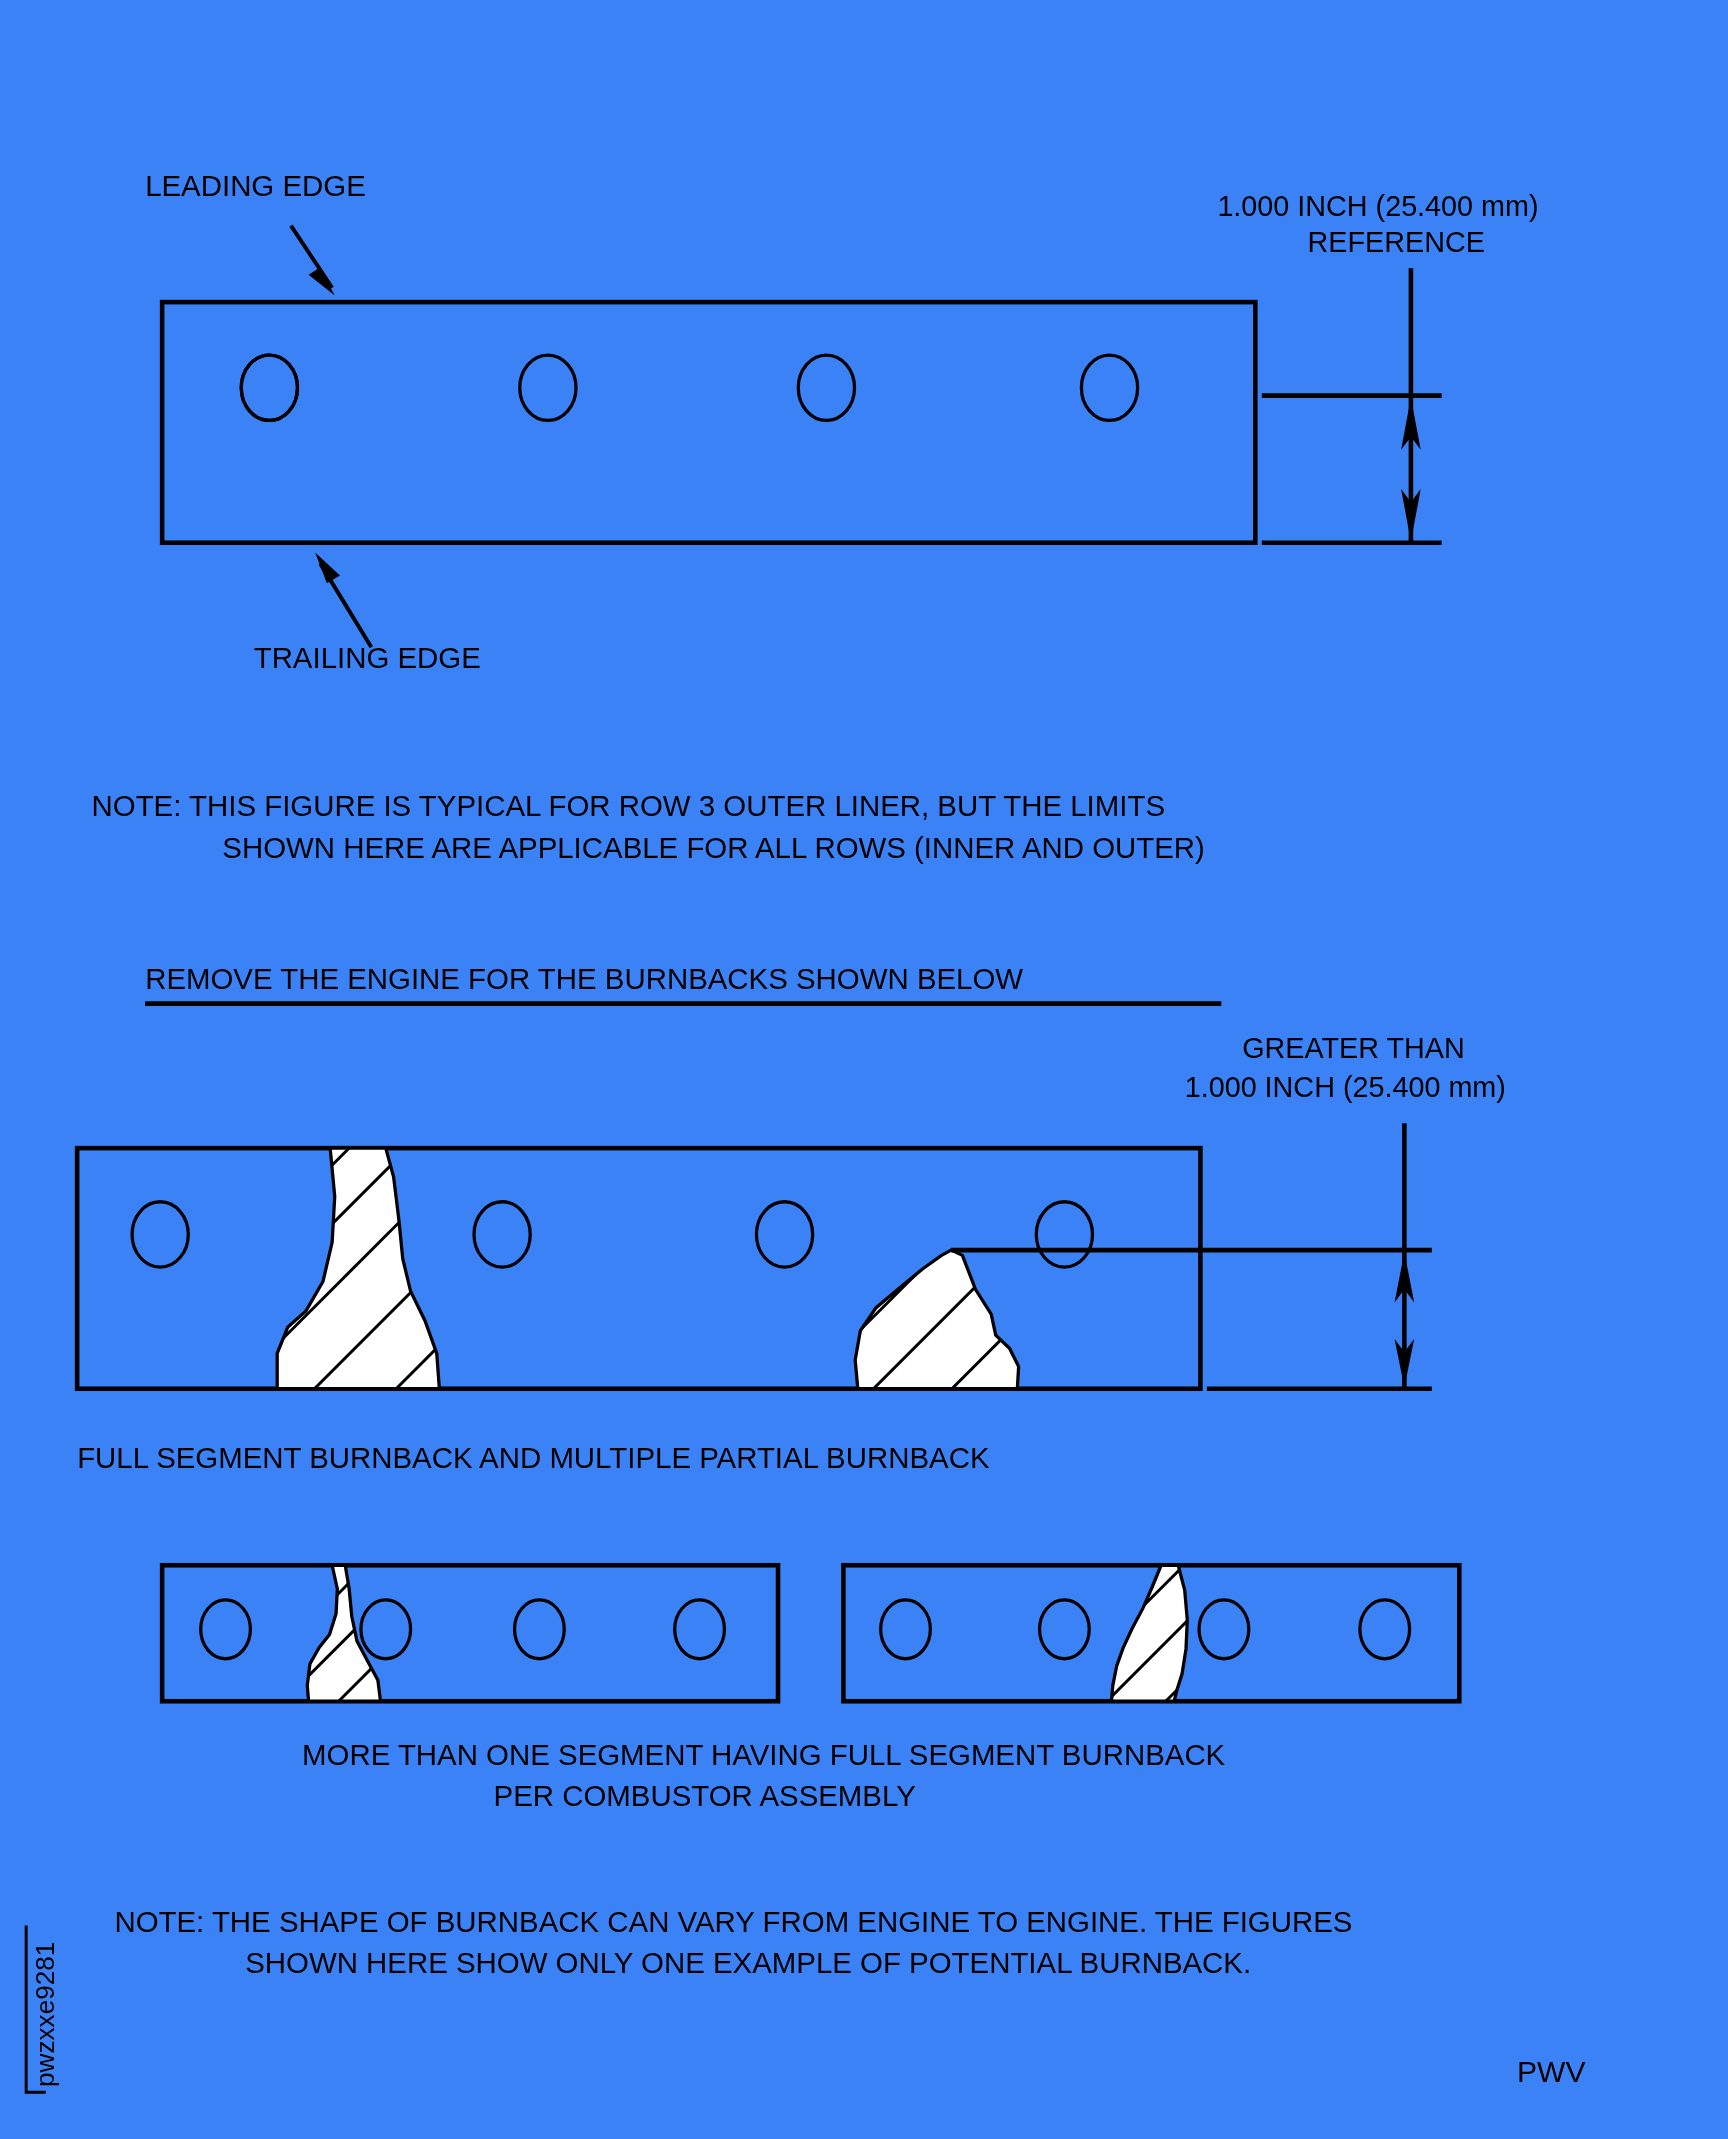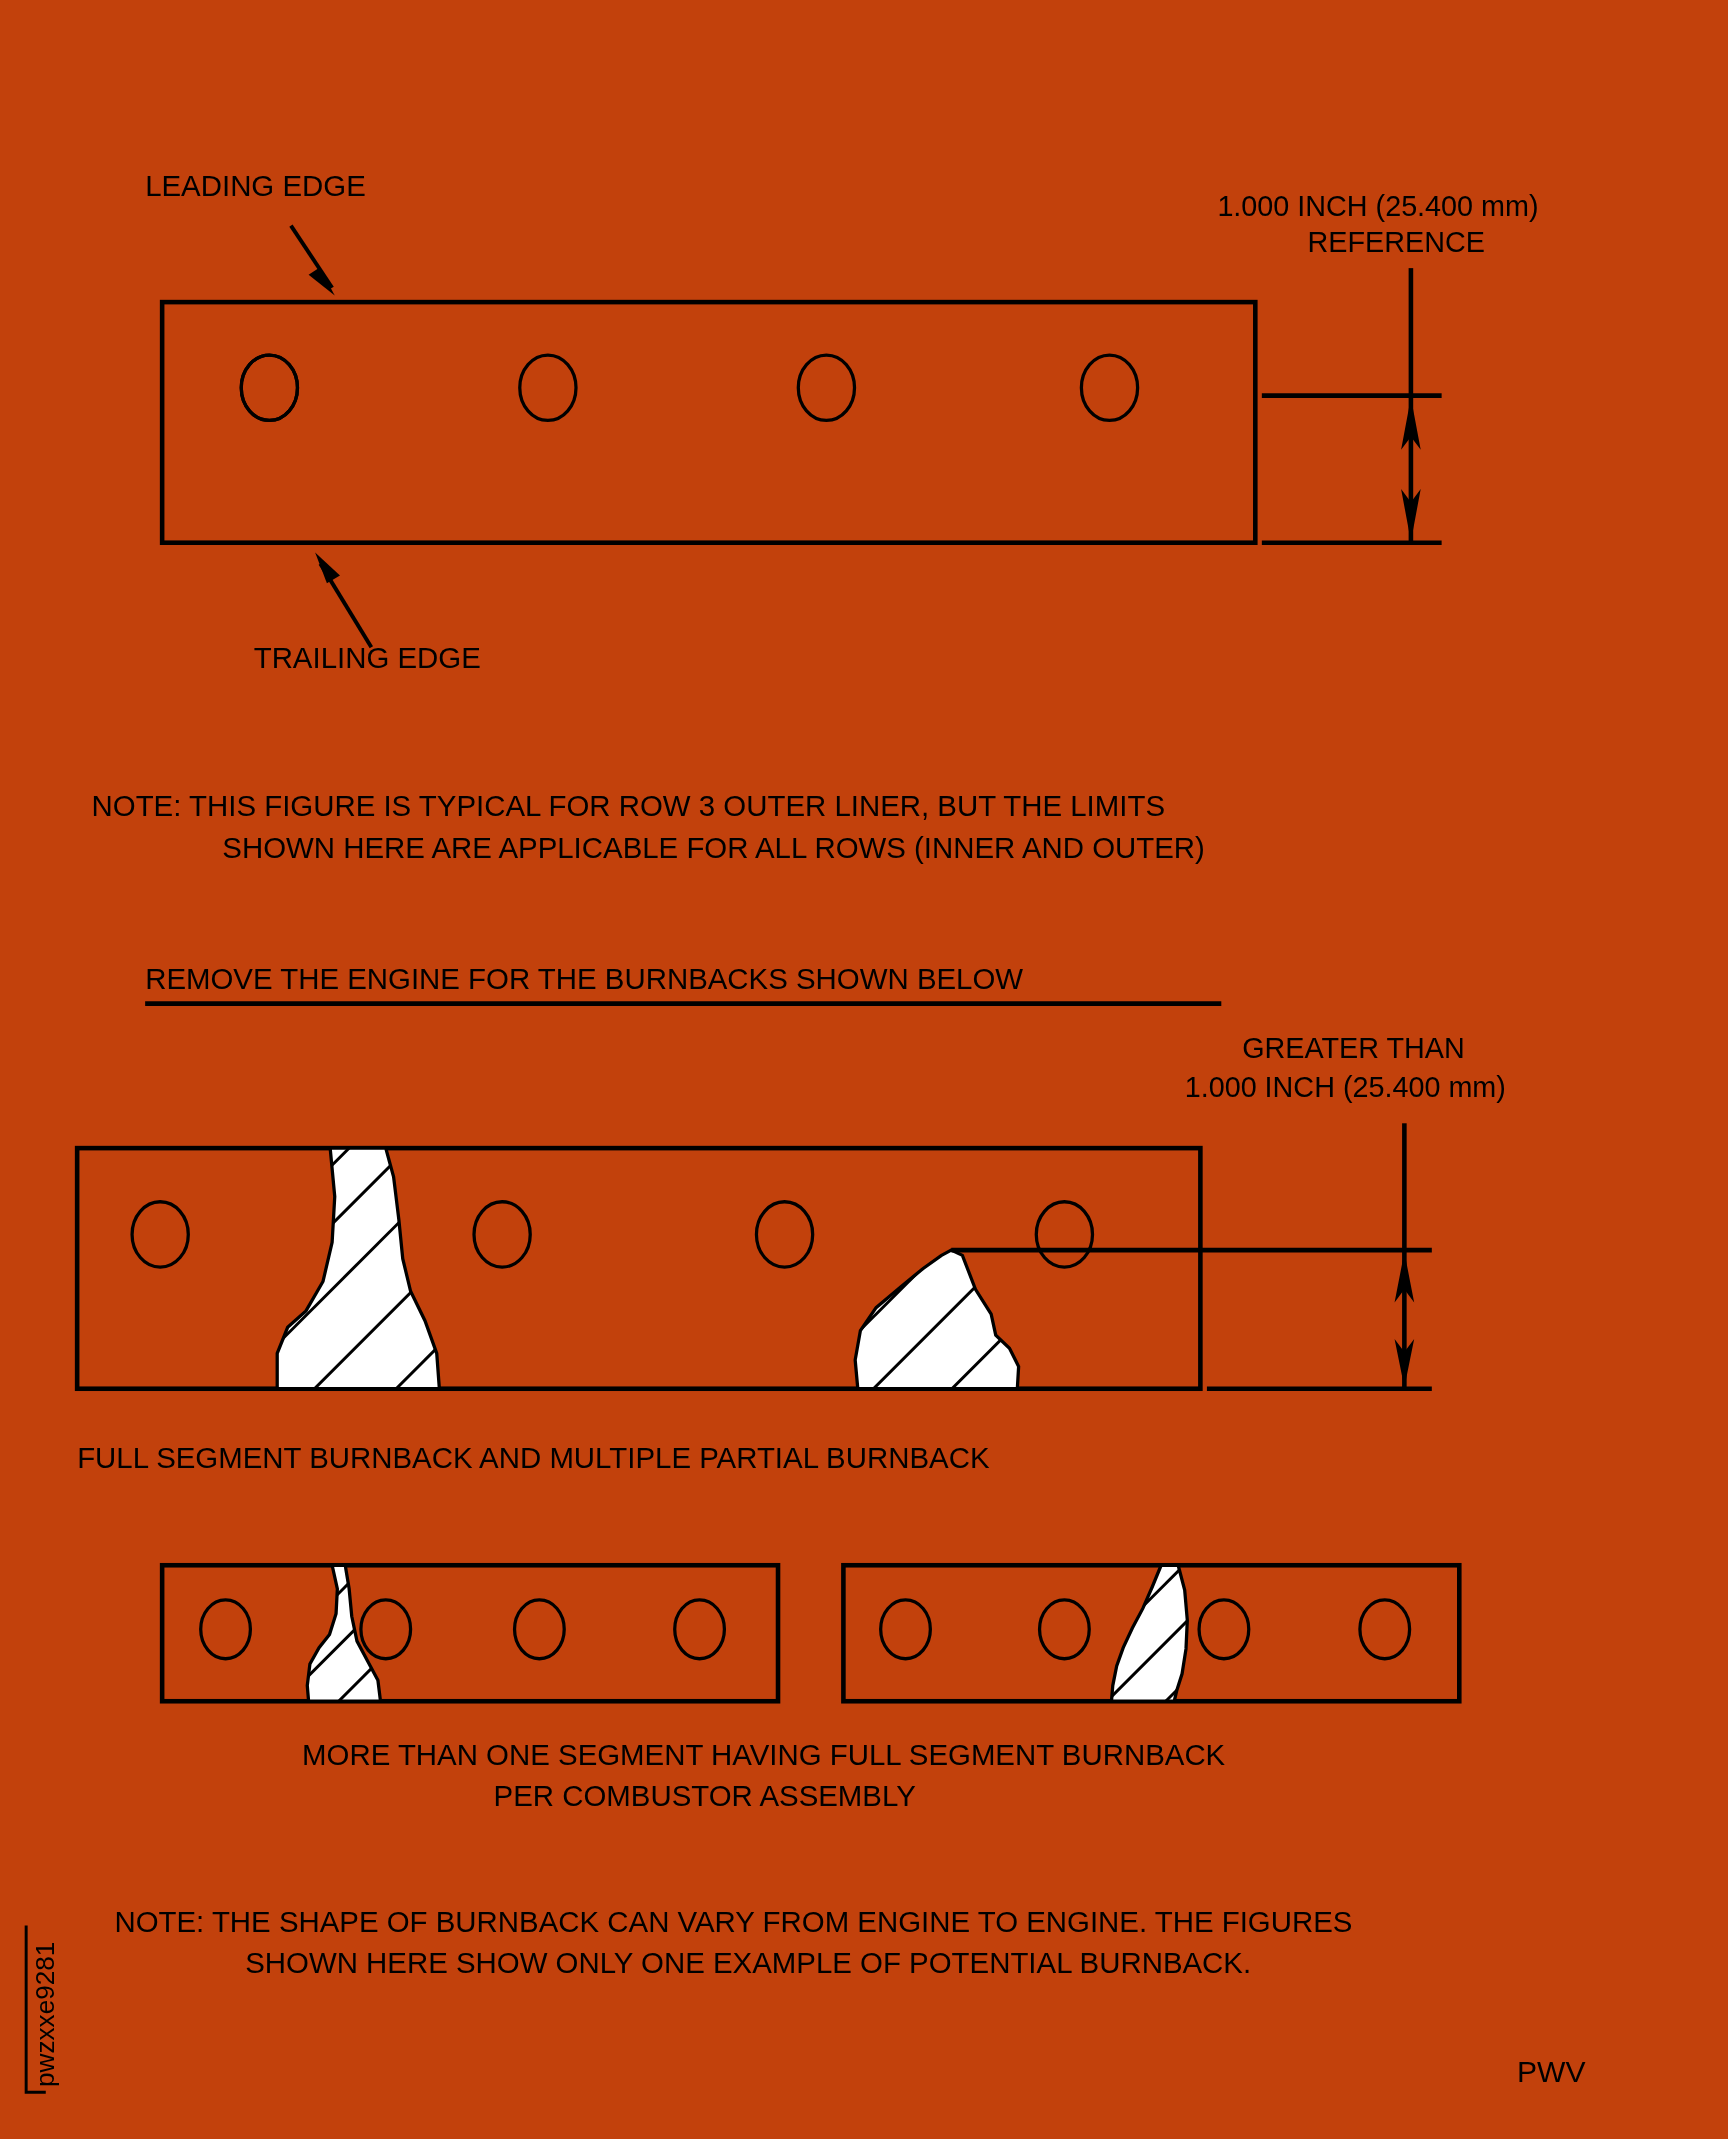--- a/index.html
+++ b/index.html
@@ -9,21 +9,21 @@
     background: #ffffff;
   }
   body {
     font-family: "Liberation Sans", sans-serif;
     color: #000000;
   }
   #page {
     position: relative;
     width: 1728px;
     height: 2140px;
-    background: #c2410c;
+    background: #3b82f6;
     overflow: hidden;
   }
   #figure-svg {
     position: absolute;
     left: 0;
     top: 0;
     width: 1728px;
     height: 2140px;
   }
   .txt {

